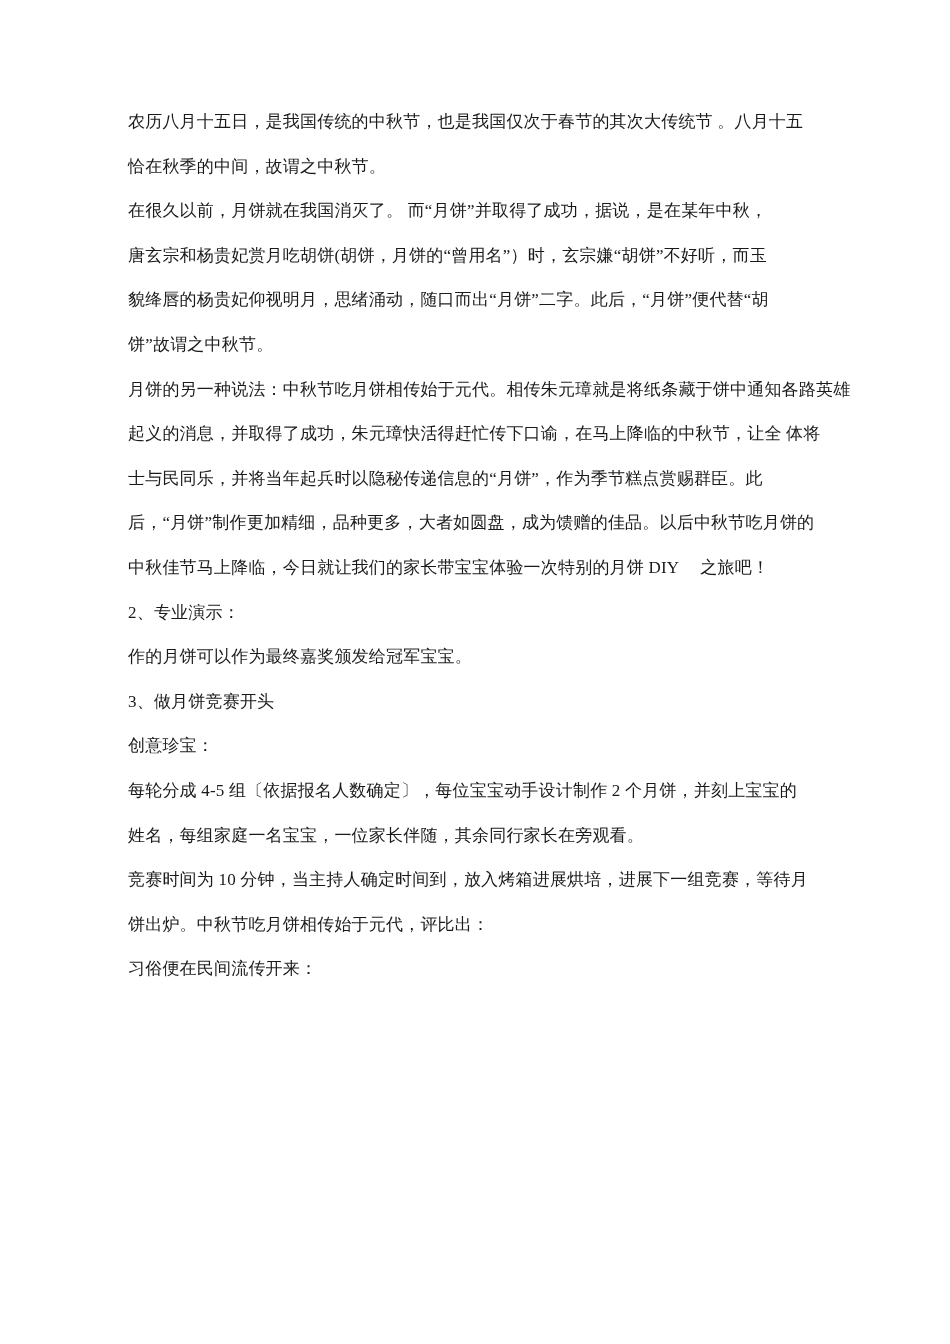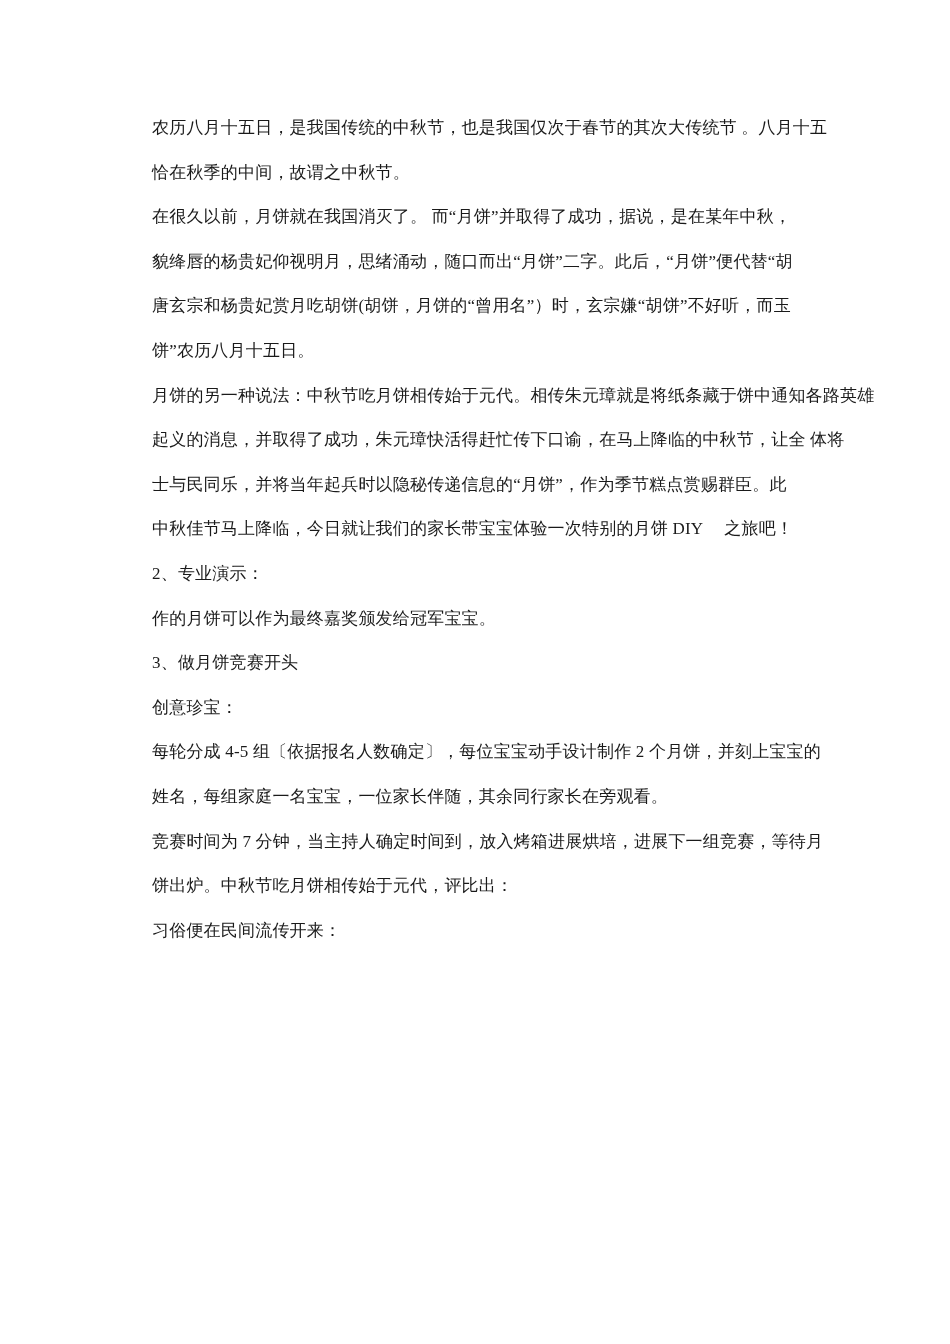--- a/index.html
+++ b/index.html
@@ -10,29 +10,28 @@
   .page {
     position: relative;
     width: 950px;
     height: 1344px;
     background: #ffffff;
     overflow: hidden;
   }
   .text-block {
     position: absolute;
     left: 128px;
-    top: 106px;
+    top: 100px;
     width: 732px;
     font-family: "Liberation Serif", "DejaVu Serif", serif;
     font-size: 17px;
     font-weight: 400;
     color: #1a1a1a;
     line-height: 44.6px;
     letter-spacing: 0.2px;
-    margin-left: 24px;
   }
   .paragraph {
     margin: 0;
     padding: 0;
   }
   .text-line {
     height: 44.6px;
     white-space: pre;
     overflow: visible;
   }
@@ -43,29 +42,30 @@
 <div class="page">
   <div class="text-block">
 
     <div class="paragraph">
       <div class="text-line">农历八月十五日，是我国传统的中秋节，也是我国仅次于春节的其次大传统节 。八月十五</div>
       <div class="text-line">恰在秋季的中间，故谓之中秋节。</div>
     </div>
 
     <div class="paragraph">
       <div class="text-line">在很久以前，月饼就在我国消灭了。 而“月饼”并取得了成功，据说，是在某年中秋，</div>
+      <div class="text-line">唐玄宗和杨贵妃赏月吃胡饼(胡饼，月饼的“曾用名”）时，玄宗嫌“胡饼”不好听，而玉</div>
       <div class="text-line">貌绛唇的杨贵妃仰视明月，思绪涌动，随口而出“月饼”二字。此后，“月饼”便代替“胡</div>
-      <div class="text-line">唐玄宗和杨贵妃赏月吃胡饼(胡饼，月饼的“曾用名”）时，玄宗嫌“胡饼”不好听，而玉</div>
-      <div class="text-line">饼”农历八月十五日。</div>
+      <div class="text-line">饼”故谓之中秋节。</div>
     </div>
 
     <div class="paragraph">
       <div class="text-line">月饼的另一种说法：中秋节吃月饼相传始于元代。相传朱元璋就是将纸条藏于饼中通知各路英雄</div>
       <div class="text-line">起义的消息，并取得了成功，朱元璋快活得赶忙传下口谕，在马上降临的中秋节，让全 体将</div>
       <div class="text-line">士与民同乐，并将当年起兵时以隐秘传递信息的“月饼”，作为季节糕点赏赐群臣。此</div>
+      <div class="text-line">后，“月饼”制作更加精细，品种更多，大者如圆盘，成为馈赠的佳品。以后中秋节吃月饼的</div>
     </div>
 
     <div class="paragraph">
       <div class="text-line">中秋佳节马上降临，今日就让我们的家长带宝宝体验一次特别的月饼 DIY　 之旅吧！</div>
     </div>
 
     <div class="paragraph">
       <div class="text-line">2、专业演示：</div>
     </div>
 
@@ -80,21 +80,21 @@
     <div class="paragraph">
       <div class="text-line">创意珍宝：</div>
     </div>
 
     <div class="paragraph">
       <div class="text-line">每轮分成 4-5 组〔依据报名人数确定〕，每位宝宝动手设计制作 2 个月饼，并刻上宝宝的</div>
       <div class="text-line">姓名，每组家庭一名宝宝，一位家长伴随，其余同行家长在旁观看。</div>
     </div>
 
     <div class="paragraph">
-      <div class="text-line">竞赛时间为 7 分钟，当主持人确定时间到，放入烤箱进展烘培，进展下一组竞赛，等待月</div>
+      <div class="text-line">竞赛时间为 10 分钟，当主持人确定时间到，放入烤箱进展烘培，进展下一组竞赛，等待月</div>
       <div class="text-line">饼出炉。中秋节吃月饼相传始于元代，评比出：</div>
     </div>
 
     <div class="paragraph">
       <div class="text-line">习俗便在民间流传开来：</div>
     </div>
 
   </div>
 </div>
 

